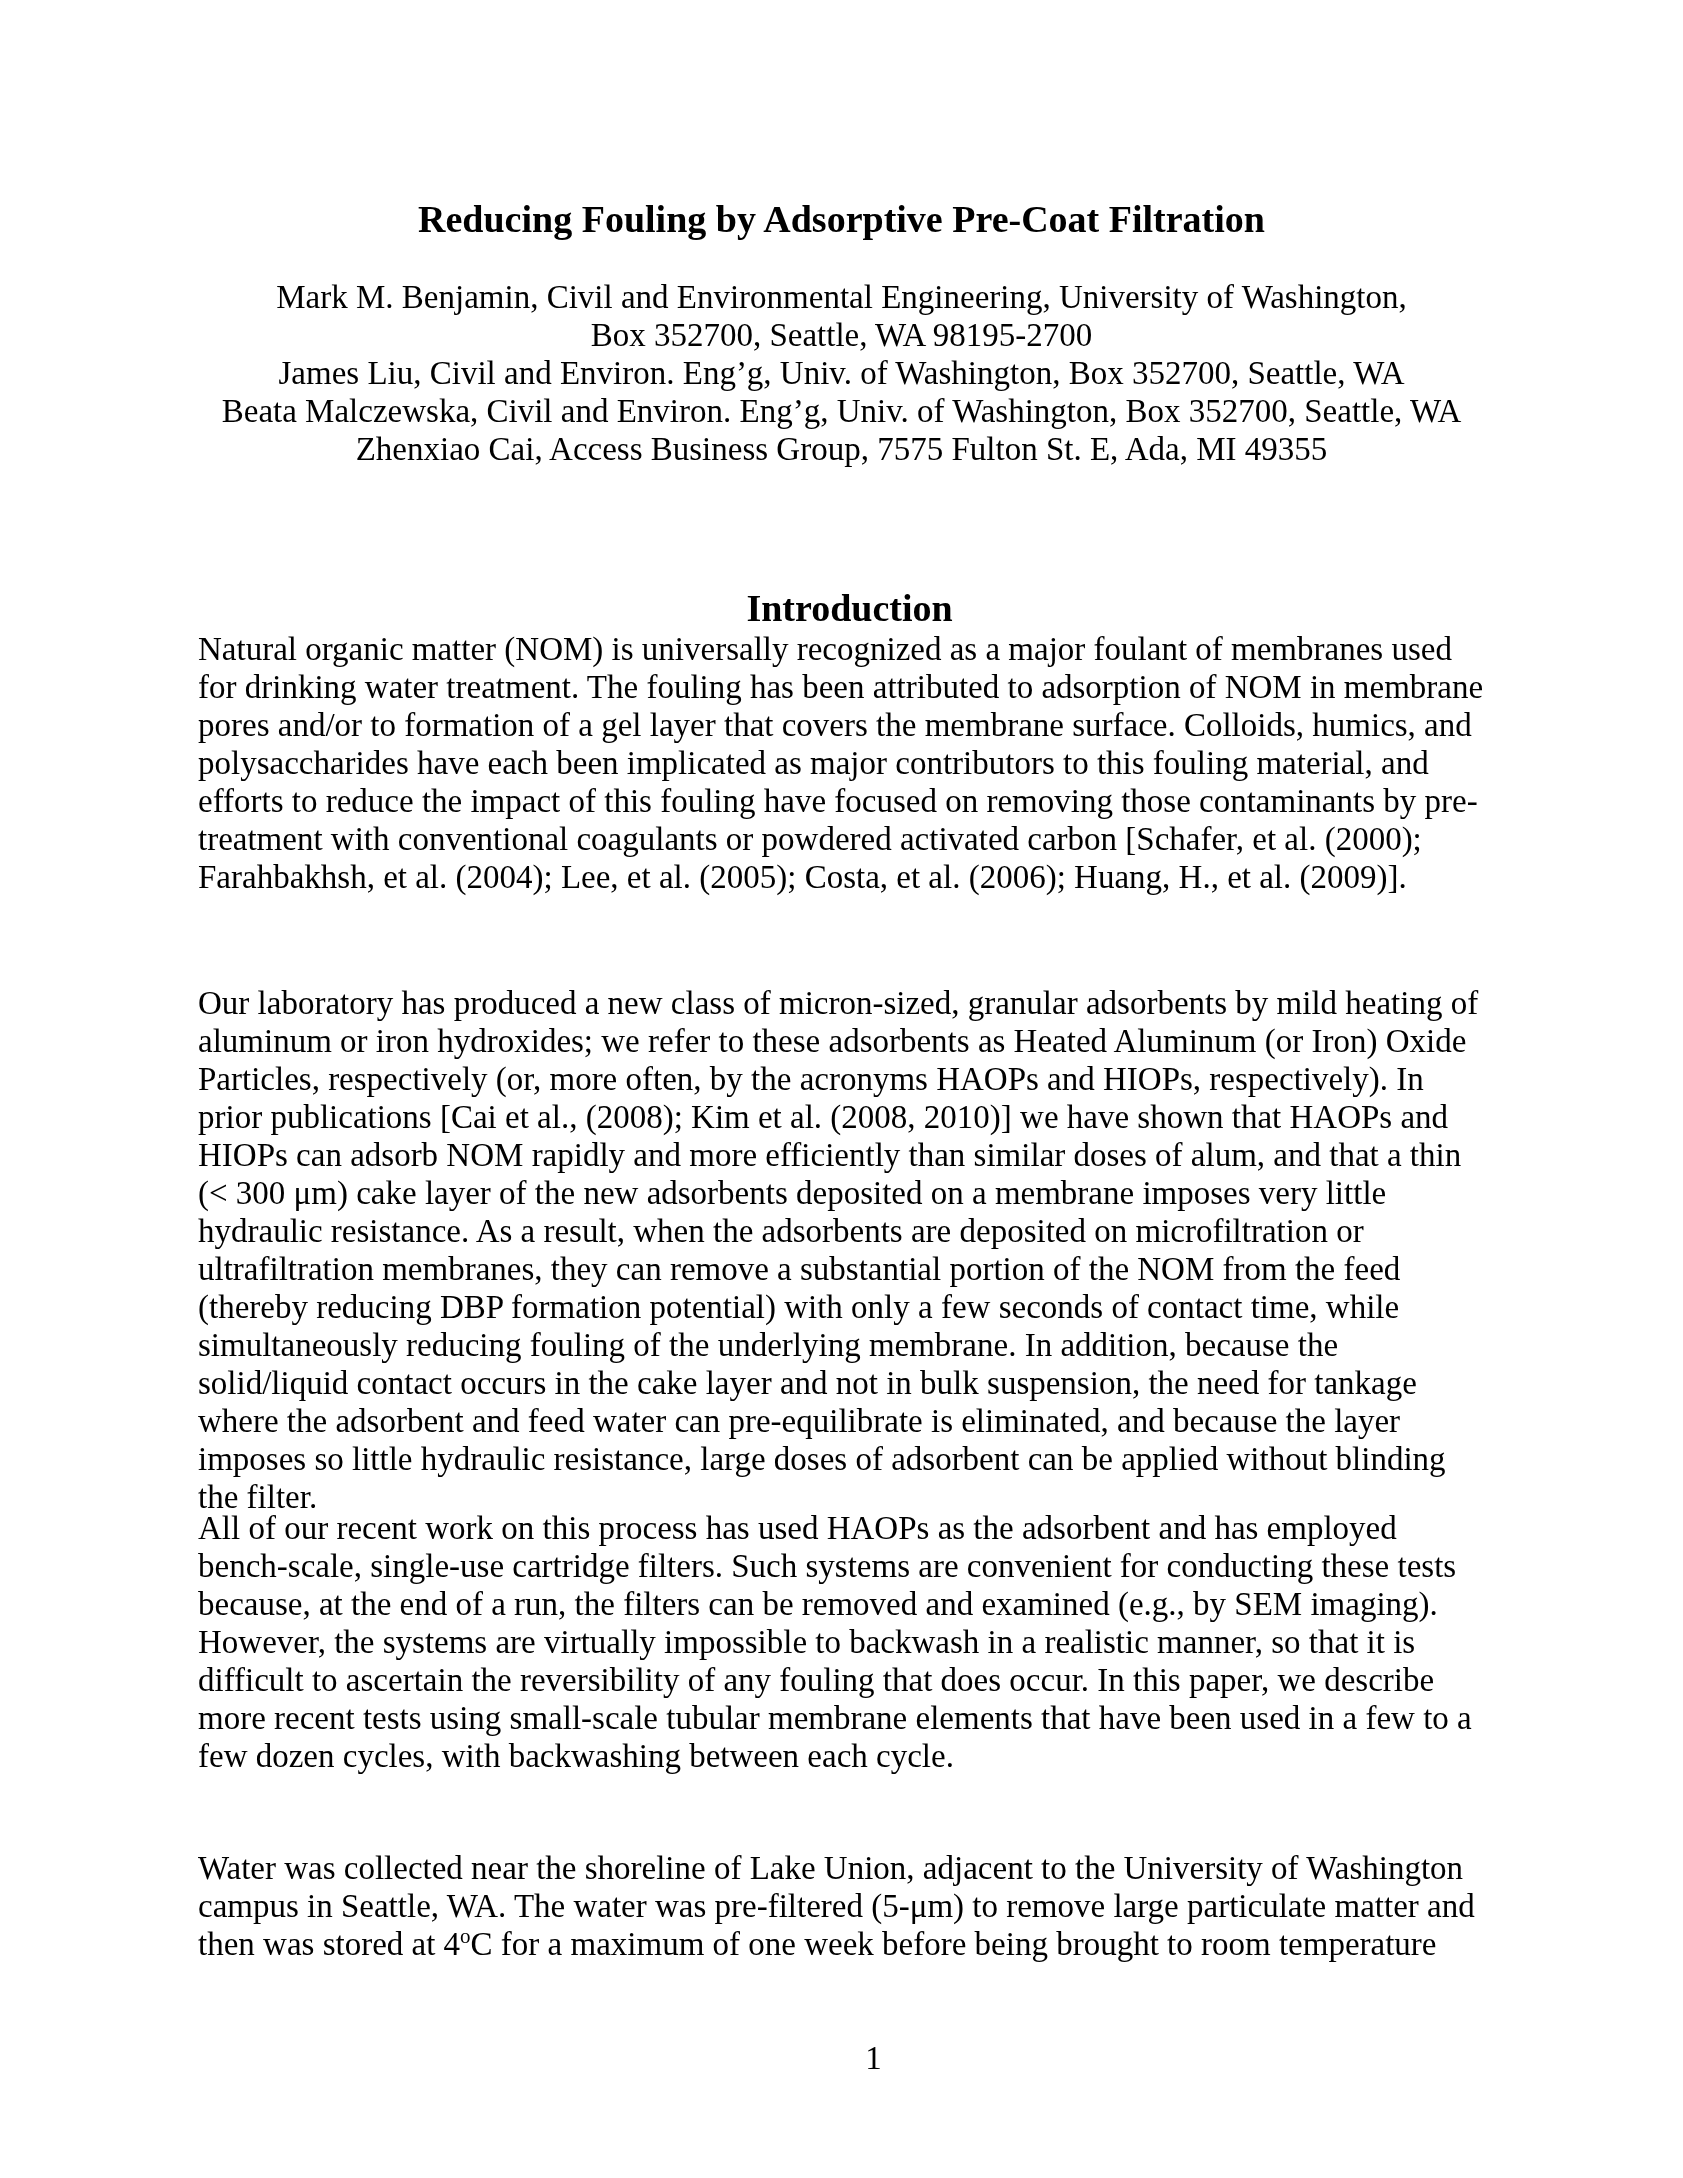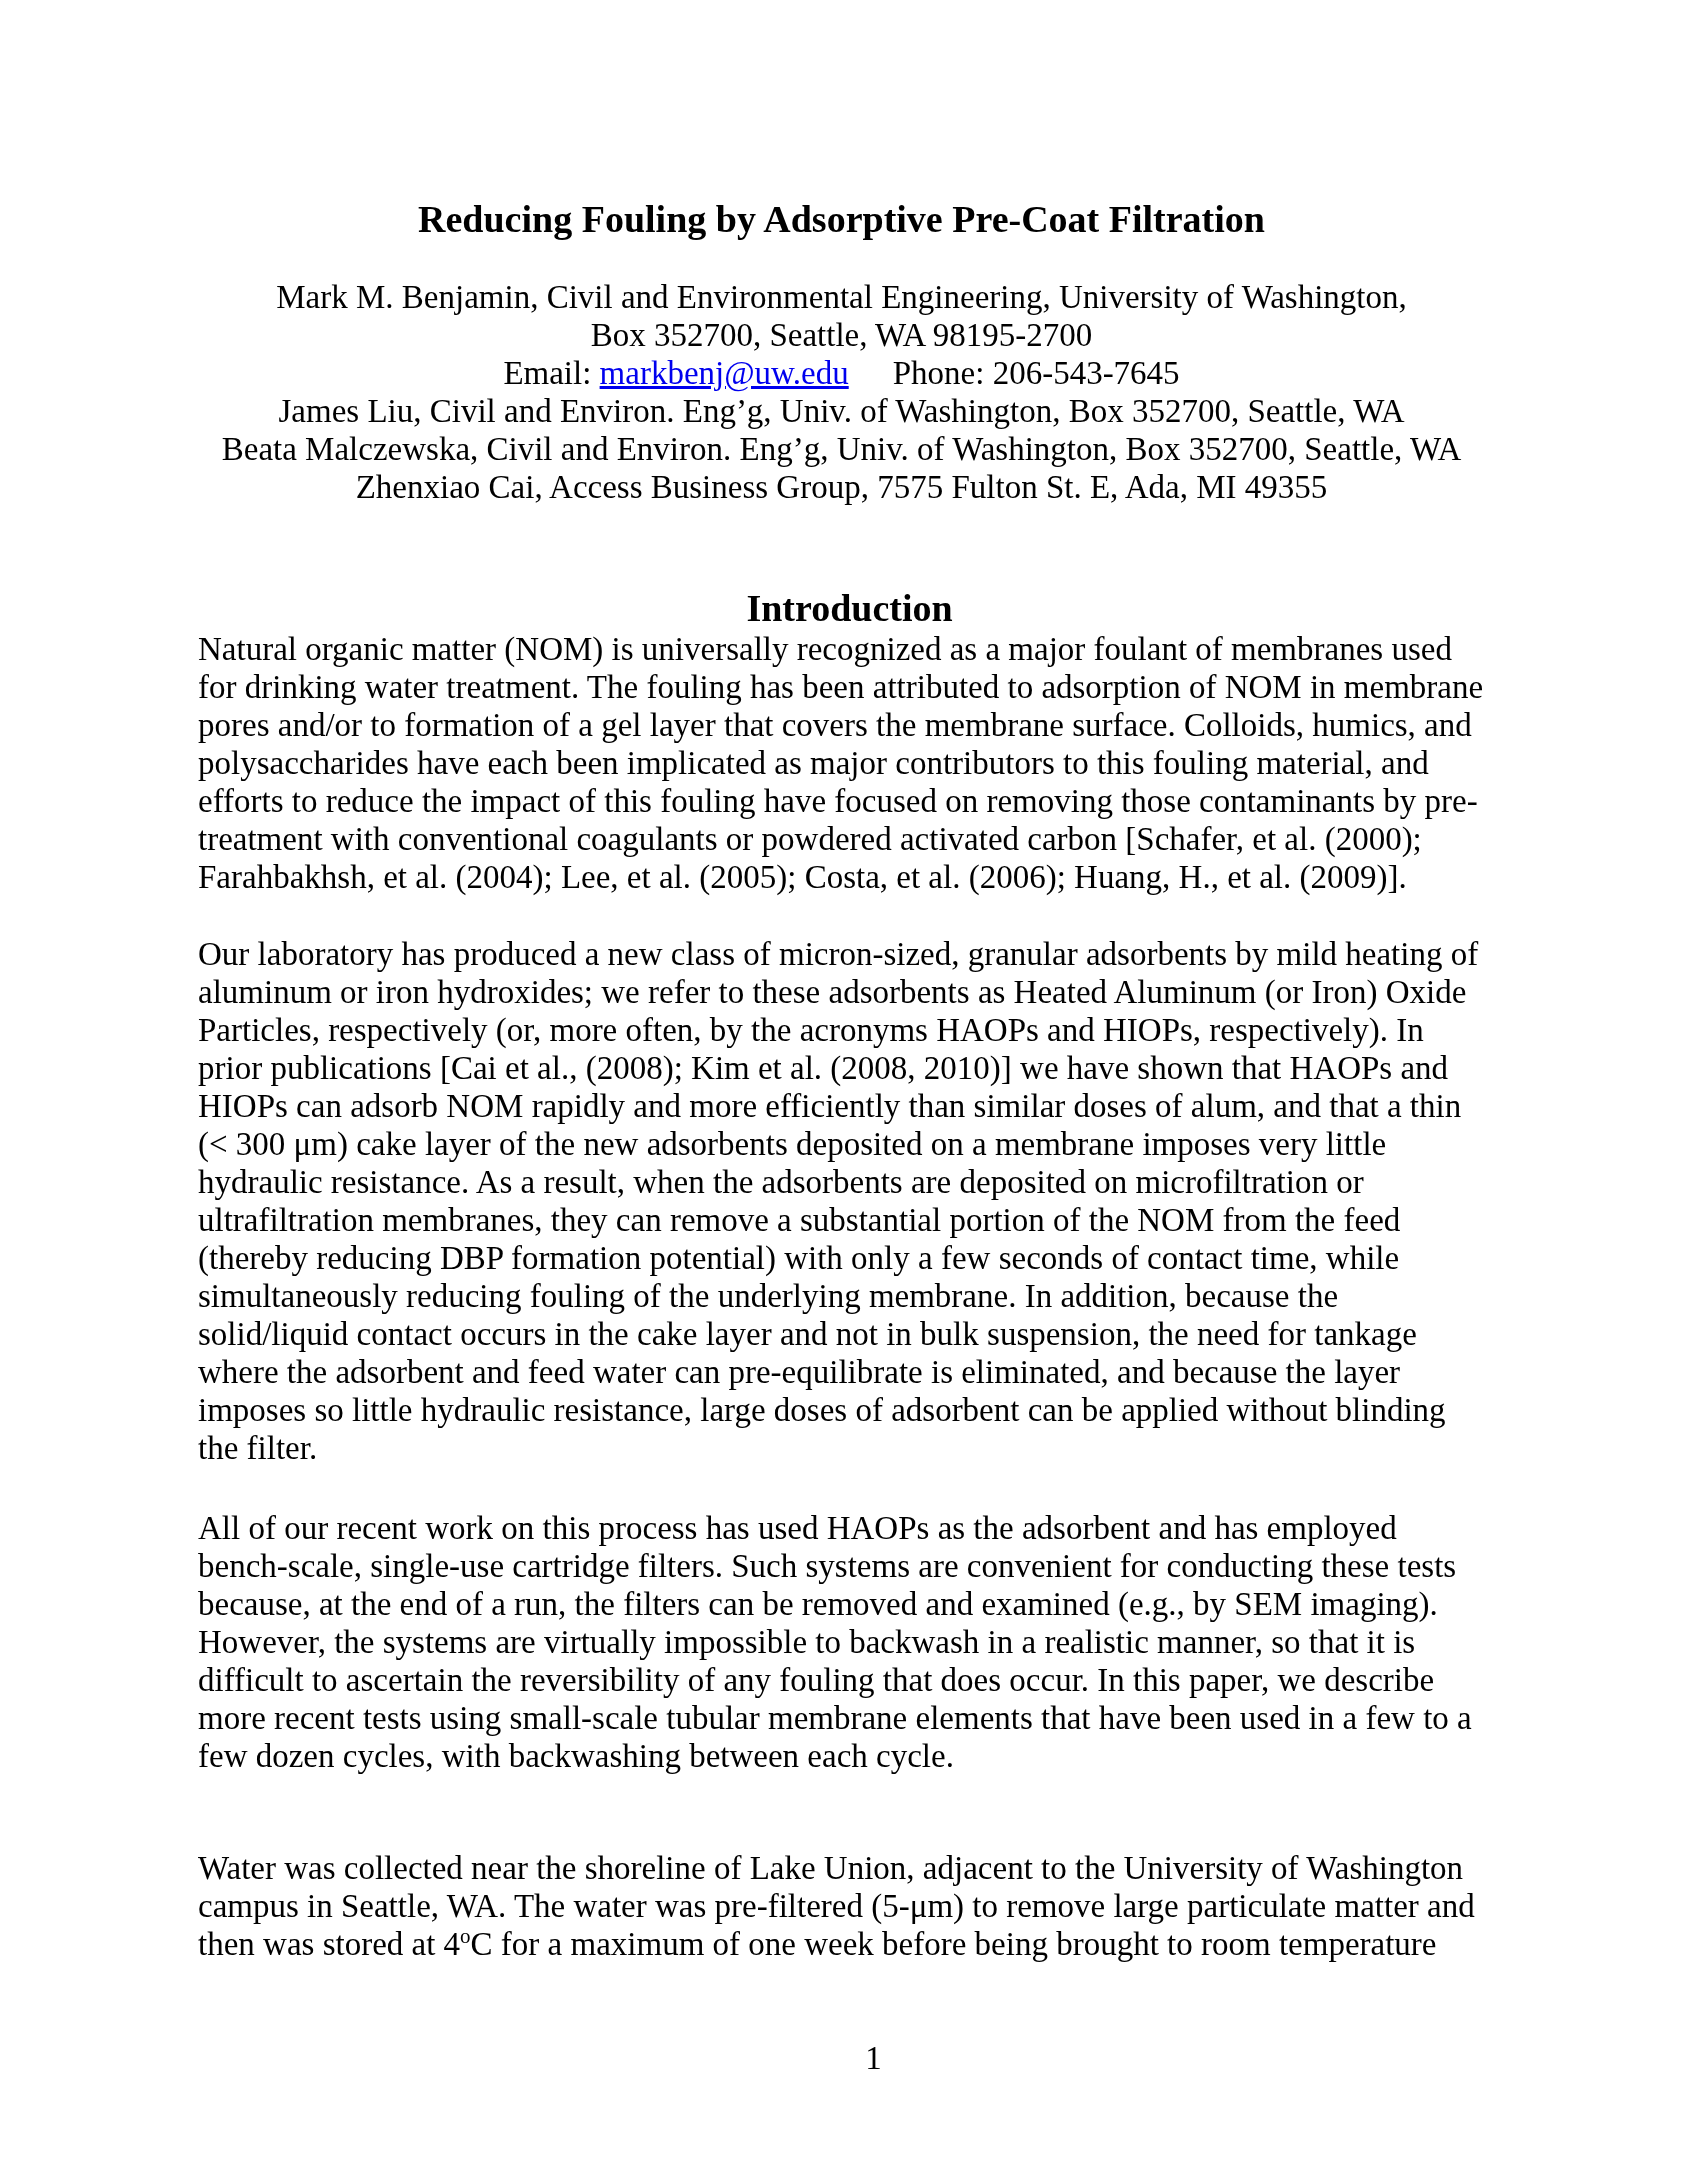--- a/index.html
+++ b/index.html
@@ -65,21 +65,21 @@
   .para {
     position: absolute;
     left: 198px;
     width: 1366px;
     font-size: 33px;
     line-height: 38px;
     text-align: left;
   }
   .lines { white-space: pre-line; }
   .p1 { top: 630px; }
-  .p2 { top: 935px; }
+  .p2 { top: 984px; }
   .p3 { top: 1509px; }
   .pm { top: 1849px; }
   sup.deg {
     font-size: 21px;
     vertical-align: super;
     line-height: 0;
   }
   .page-number {
     position: absolute;
     top: 2039px;
@@ -93,23 +93,20 @@
 </head>
 <body>
 
 <div class="page">
 
   <h1 class="title">Reducing Fouling by Adsorptive Pre-Coat Filtration</h1>
 
   <div class="authors">
     <div class="a-line italic">Mark M. Benjamin, Civil and Environmental Engineering, University of Washington,</div>
     <div class="a-line italic">Box 352700, Seattle, WA 98195-2700</div>
-    <div class="a-line contact">
-      <span>Email: </span><a class="email-link">markbenj@uw.edu</a><span class="phone">Phone: 206-543-7645</span>
-    </div>
     <div class="a-line italic">James Liu, Civil and Environ. Eng’g, Univ. of Washington, Box 352700, Seattle, WA</div>
     <div class="a-line italic">Beata Malczewska, Civil and Environ. Eng’g, Univ. of Washington, Box 352700, Seattle, WA</div>
     <div class="a-line italic">Zhenxiao Cai, Access Business Group, 7575 Fulton St. E, Ada, MI 49355</div>
   </div>
 
   <h2 class="heading h-intro">Introduction</h2>
 
   <div class="para lines p1">Natural organic matter (NOM) is universally recognized as a major foulant of membranes used
 for drinking water treatment. The fouling has been attributed to adsorption of NOM in membrane
 pores and/or to formation of a gel layer that covers the membrane surface. Colloids, humics, and

